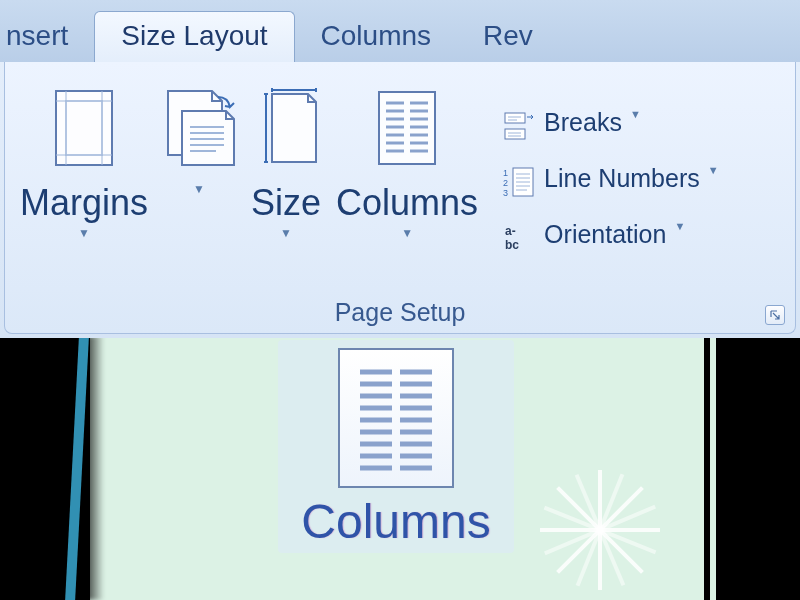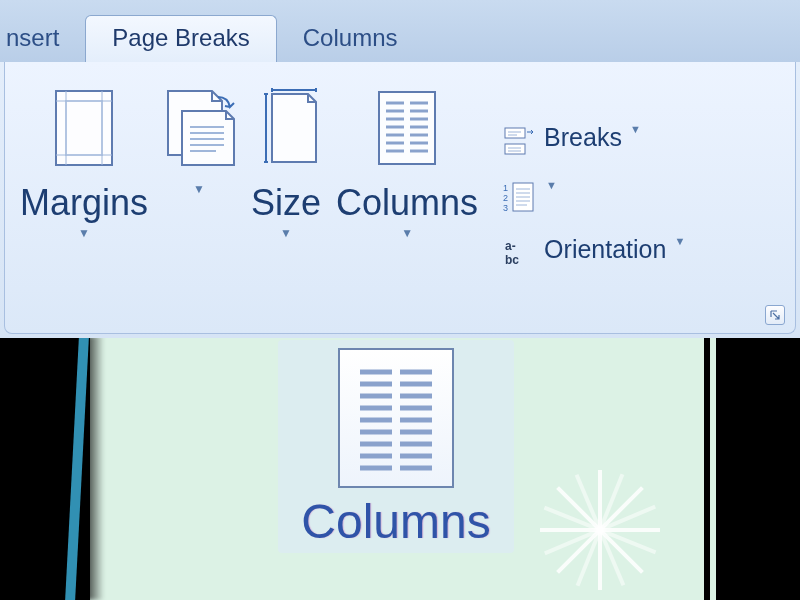--- a/index.html
+++ b/index.html
@@ -17,21 +17,21 @@
     .tab-strip {
       height: 62px;
       background: linear-gradient(#c9dbf0, #b9cee8);
       display: flex;
       align-items: flex-end;
       padding-left: 0;
     }
     .tab {
       padding: 8px 26px 10px 26px;
       color: #2c4e86;
-      font-size: 24px;
+      font-size: 28px;
       cursor: pointer;
       position: relative;
       top: 0;
       border-top-left-radius: 6px;
       border-top-right-radius: 6px;
     }
     .tab.partial-left { padding-left: 6px; }
     .tab.partial-right { padding-right: 6px; }
     .tab.active {
       background: linear-gradient(#f3f8ff, #e4eefb);
@@ -214,22 +214,23 @@
       font-weight: 400;
       text-shadow: 1px 0 1px rgba(200,100,180,0.4);
     }
   </style>
 </head>
 <body>
 
 <div class="top-region">
   <div class="tab-strip">
     <div class="tab partial-left">nsert</div>
-    <div class="tab active">Page Breaks</div>
+    <div class="tab active">Size Layout</div>
     <div class="tab">Columns</div>
+    <div class="tab partial-right">Rev</div>
   </div>
 
   <div class="ribbon-wrap">
     <div class="ribbon">
       <div class="ribbon-body">
         <div class="bigbtn-row">
 
           <div class="bigbtn">
             <div class="icon-slot">
               <svg width="60" height="78">
@@ -336,37 +337,39 @@
                 <text x="0" y="30" font-size="9" fill="#3b6db5">3</text>
                 <g stroke="#9fb6da">
                   <line x1="13" y1="8" x2="27" y2="8"></line>
                     <line x1="13" y1="12" x2="27" y2="12"></line>
                   <line x1="13" y1="16" x2="27" y2="16"></line>
                     <line x1="13" y1="20" x2="27" y2="20"></line>
                   <line x1="13" y1="24" x2="24" y2="24"></line>
                 </g>
               </svg>
             </span>
+            <span>Line Numbers</span>
             <span class="drop">▼</span>
           </div>
 
           <div class="smallbtn">
             <span class="si">
               <svg width="34" height="30">
                 <text x="2" y="12" font-size="12" font-weight="bold" fill="#2b3f60">a-</text>
                 <text x="2" y="26" font-size="12" font-weight="bold" fill="#2b3f60">bc</text>
               </svg>
             </span>
             <span>Orientation</span>
             <span class="drop">▼</span>
           </div>
         </div>
       </div>
 
       <div class="group-label">
+        <span>Page Setup</span>
         <div class="dialog-launcher">
           <svg width="12" height="12">
               <path d="M2 2 h6 M2 2 v6 M4 4 l6 6 M10 6 v4 h-4" stroke="#4c6fa3" fill="none" stroke-width="1.2"></path>
             </svg>
         </div>
       </div>
     </div>
   </div>
 </div>
 

